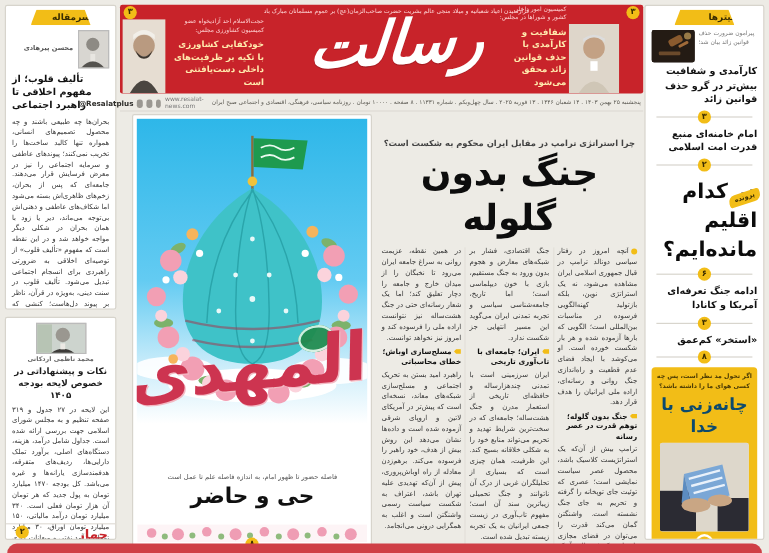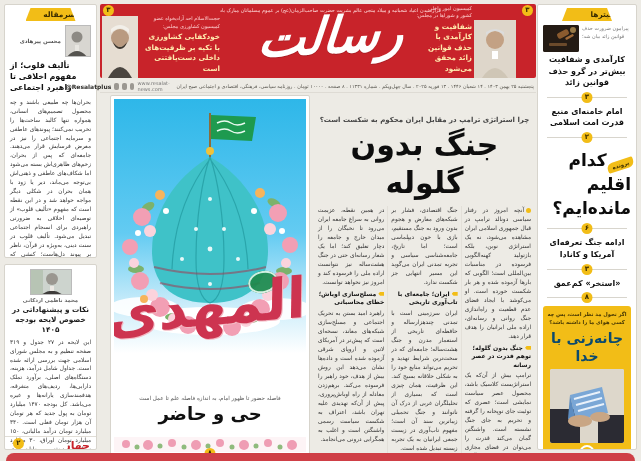--- a/index.html
+++ b/index.html
@@ -82,21 +82,21 @@
   .col p{font-size:5.8px;line-height:1.55;text-align:justify;color:#333;margin-bottom:3px}
   .col h4{font-size:6.1px;font-weight:bold;color:#101010;margin:2px 0 2px;line-height:1.4}
   .pen{display:inline-block;width:6px;height:4px;background:#f2bd17;clip-path:polygon(0 50%,30% 0,100% 0,100% 100%,30% 100%);margin-left:2px}
   .lead-dot{display:inline-block;width:5px;height:5px;border-radius:50%;background:#f2bd17;margin-left:2px;vertical-align:middle}
 
   
   .headlines{left:537px;top:4px;width:100px;height:446px;padding:3px 5px;overflow:hidden}
   .hl-top{display:flex;gap:3px;align-items:flex-start;margin-bottom:2px}
   .hl-kicker{font-size:5px;color:#777;line-height:1.5;flex:1;text-align:left}
   .thumb{width:36px;height:27px;background:#2a211c;border-radius:2px;flex:0 0 auto;overflow:hidden}
-  .hl-title{font-size:8px;font-weight:bold;text-align:center;line-height:1.45;color:#111}
+  .hl-title{font-size:8px;font-weight:bold;line-height:1.45;color:#111}
   .big-item{position:relative;padding-top:3px}
   .big-title{font-size:17px;font-weight:bold;text-align:right;line-height:1.4;color:#0c0c0c}
   .badge{position:absolute;right:-3px;top:14px;background:#f2bd17;color:#3a2d00;font-size:5.5px;font-weight:bold;
     padding:2px 5px;border-radius:6px 2px 6px 2px;transform:rotate(-18deg)}
   .adbox{position:relative;margin-top:6px;background:#f2bd17;border-radius:3px;padding:5px 4px 10px;text-align:center}
   .ad-kicker{font-size:5.2px;color:#4a3a04;font-weight:bold;line-height:1.5}
   .ad-title{font-size:14px;font-weight:bold;color:#0c4a6e;line-height:1.3;margin:2px 0 4px}
   .ad-photo{width:74px;height:74px;background:#e9e4da;margin:0 auto;border-radius:2px;overflow:hidden}
   .adbox .pagecircle{position:absolute;bottom:-5px;left:50%;transform:translateX(-50%);box-shadow:0 0 0 2px #fff}
 

